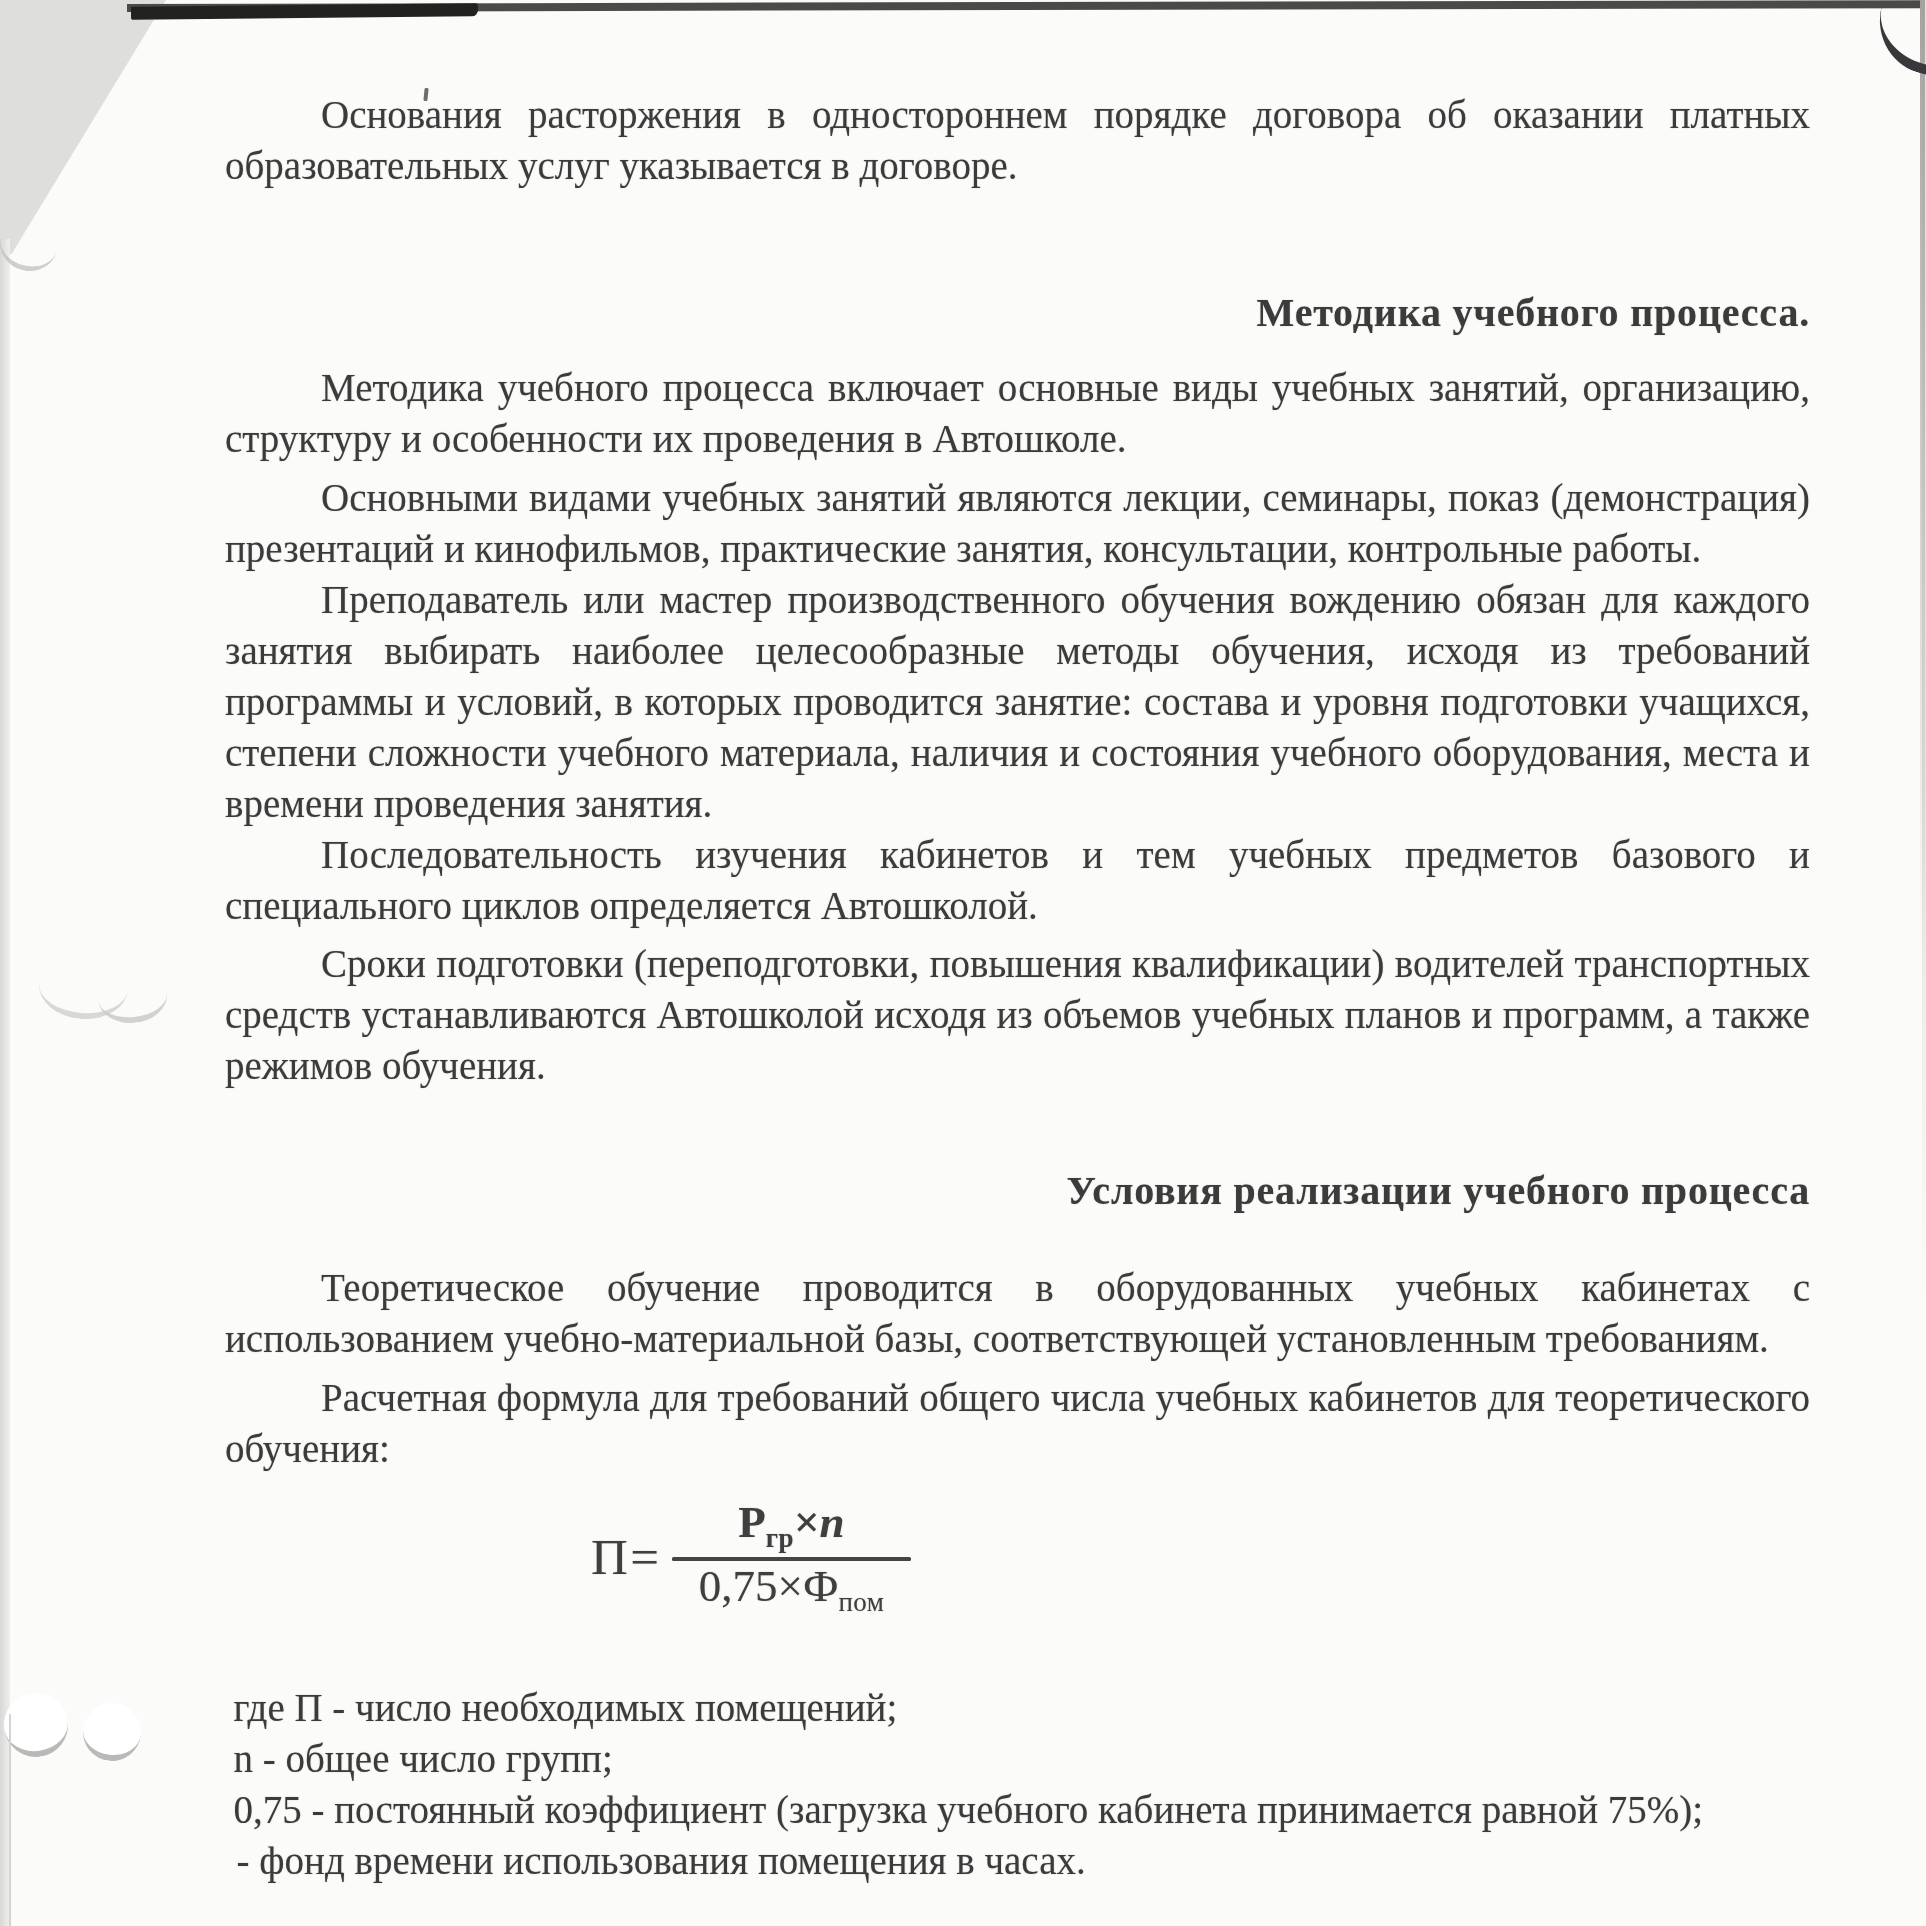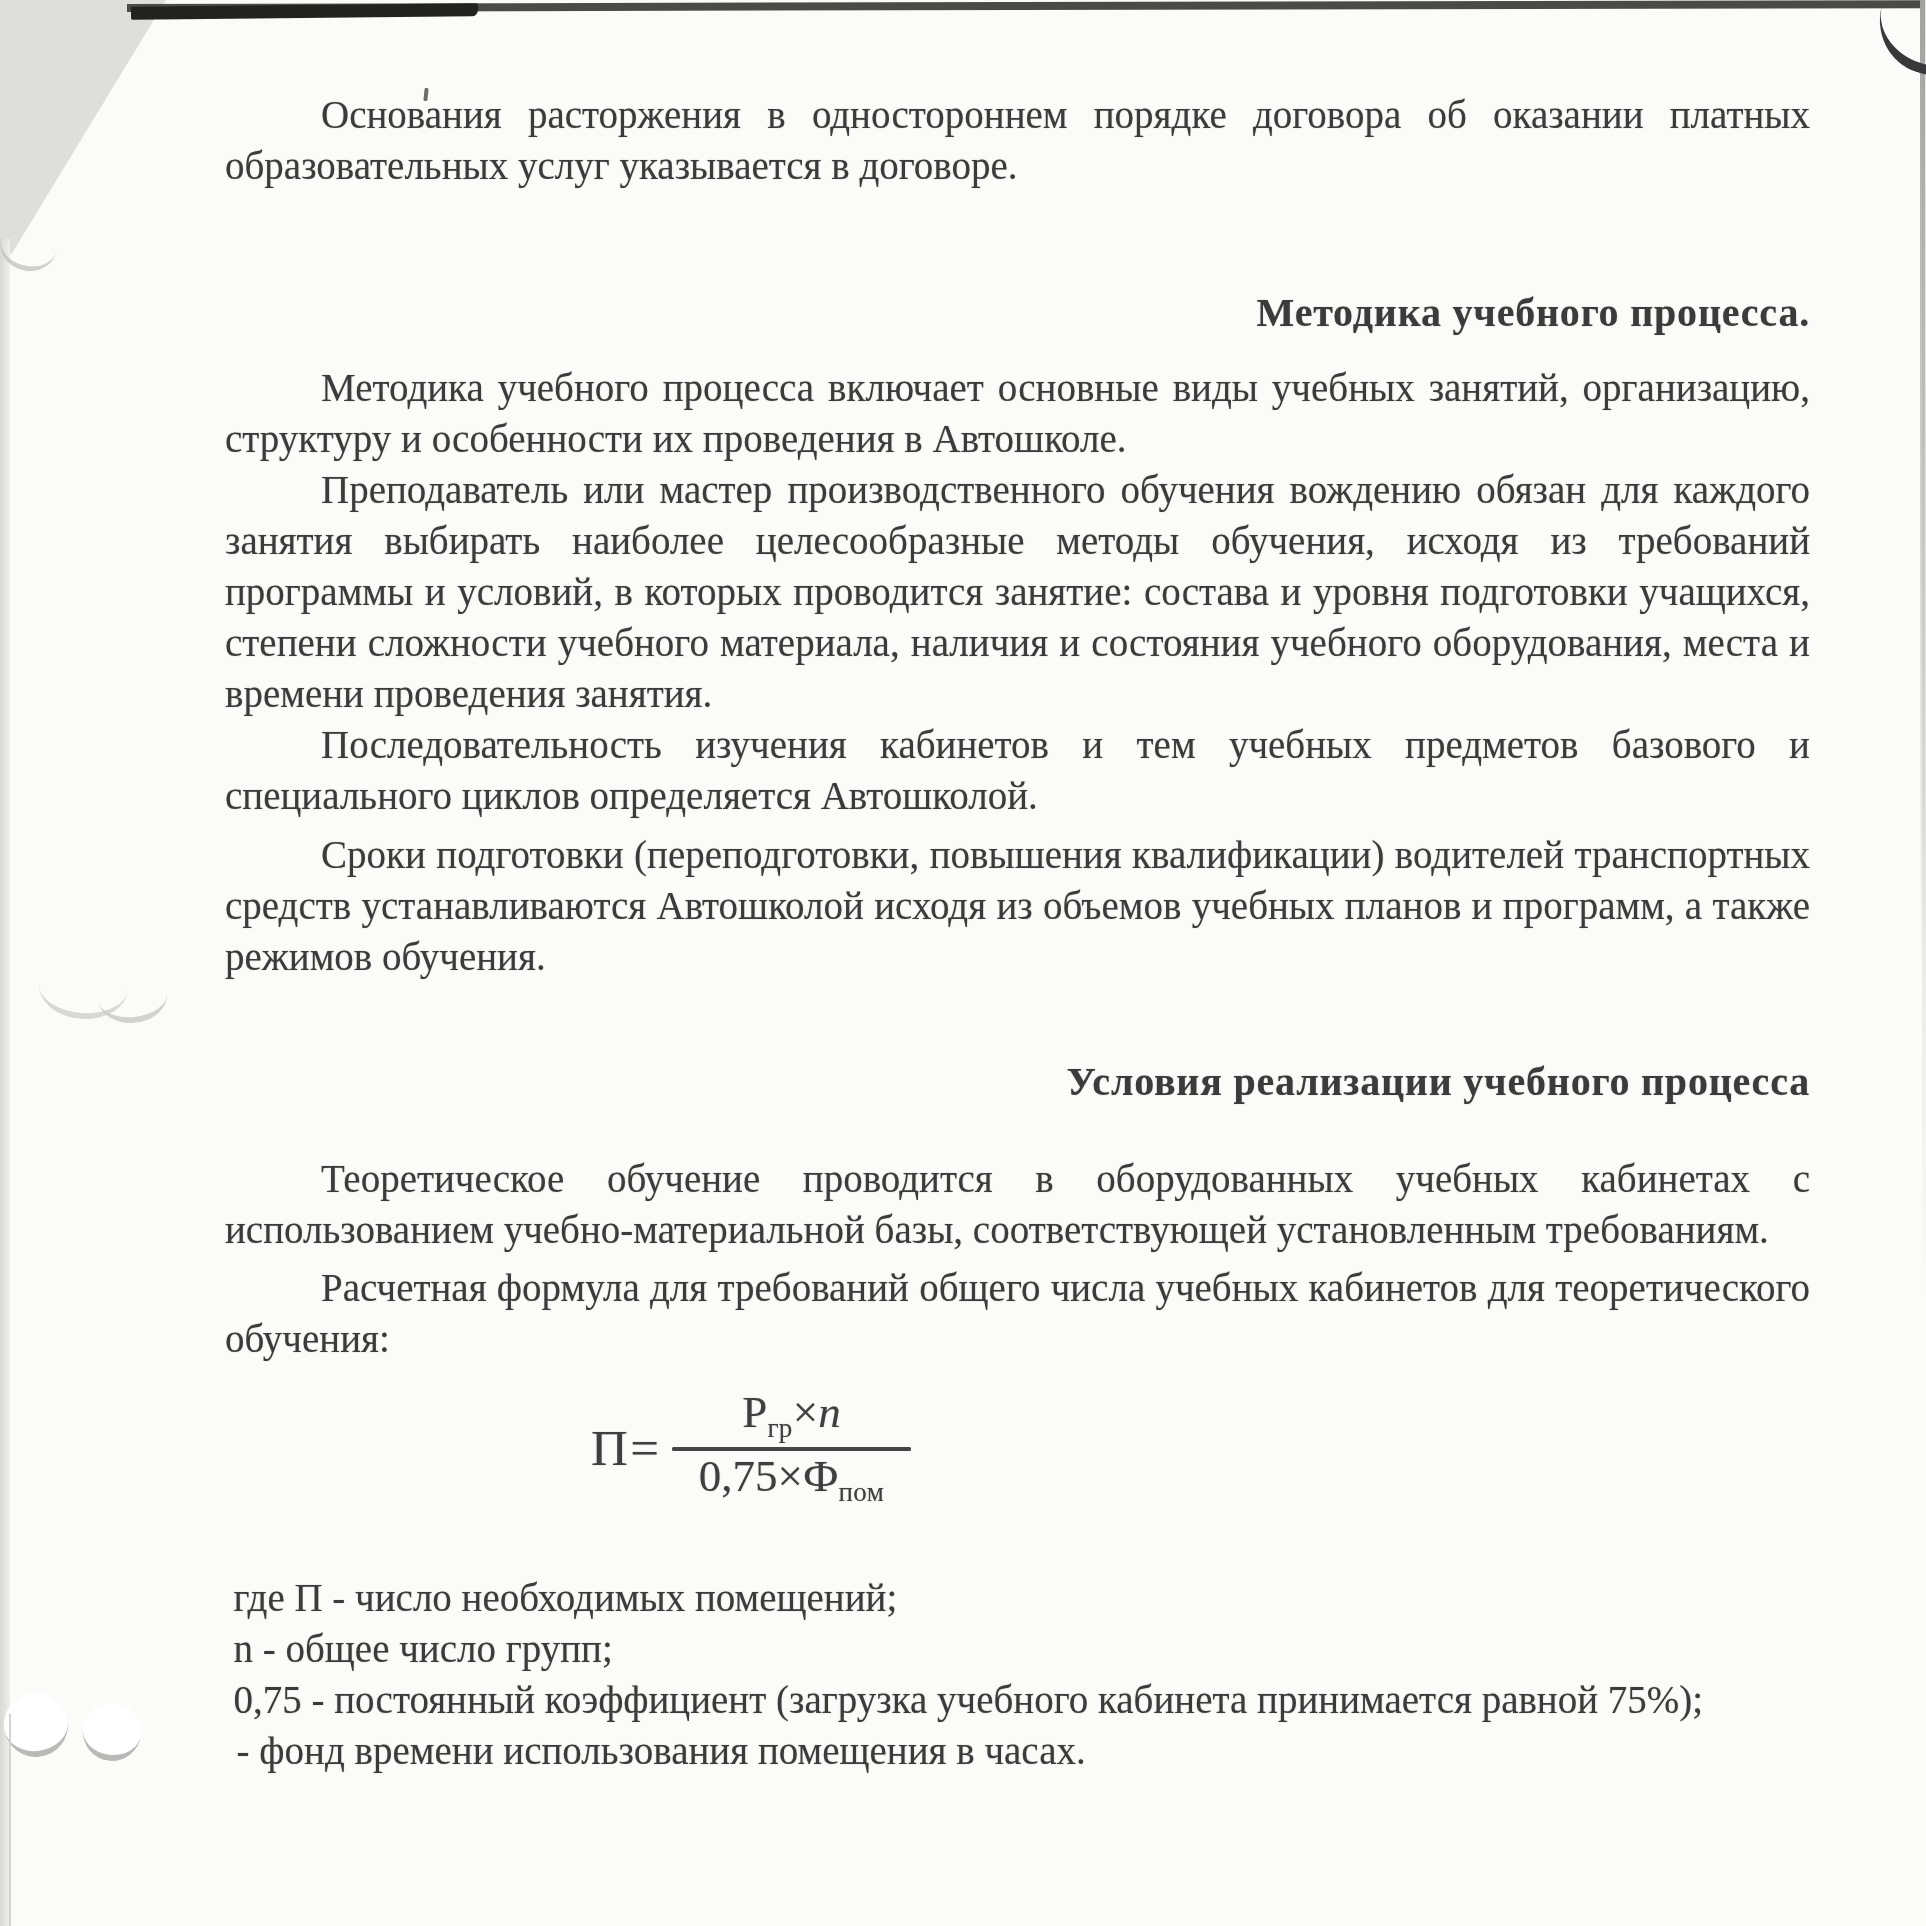--- a/index.html
+++ b/index.html
@@ -106,21 +106,21 @@
   .formula {
     margin: 25px 0 0 366px;
     display: flex; align-items: center;
     width: max-content;
     text-indent: 0;
     color: #3f3f3f;
   }
   .f-lhs { font-size: 51px; letter-spacing: 2.3px; }
   .frac { display: inline-block; text-align: center; margin-left: 10.8px; }
   .frac .num, .frac .den { font-size: 45px; line-height: 1.05; white-space: nowrap; }
-  .frac .num { display: block; padding: 0 15.4px; }
+  .frac .num { display: block; padding: 0 15.4px; font-weight: bold; }
   .frac .den { display: block; padding: 0 3.9px; }
   .frac .bar { display: block; height: 4.2px; background: #454545; margin: 3.9px 0 2.3px 0; min-width: 239px; border-radius: 1.5px; }
   sub.f-sub { font-size: 0.6em; vertical-align: -0.38em; letter-spacing: 0.4px; }
   .f-var { font-style: italic; }
 
   .notes { margin-top: 65px; }
   .note { margin: 0; text-indent: 0; }
   .note-indent { padding-left: 8.5px; }
   .note-dash { padding-left: 11.6px; }
 </style>
@@ -144,20 +144,21 @@
   <div class="left-thin-line"></div>
   <div class="speck"></div>
 
   <div class="content">
 
     <p class="para">Основания расторжения в одностороннем порядке договора об оказании платных образовательных услуг указывается в договоре.</p>
 
     <h2 class="heading h-method">Методика учебного процесса.</h2>
 
     <p class="para p-after-h1">Методика учебного процесса включает основные виды учебных занятий, организацию, структуру и особенности их проведения в Автошколе.</p>
+    <p class="para p-gap">Основными видами учебных занятий являются лекции, семинары, показ (демонстрация) презентаций и кинофильмов, практические занятия, консультации, контрольные работы.</p>
     <p class="para">Преподаватель или мастер производственного обучения вождению обязан для каждого занятия выбирать наиболее целесообразные методы обучения, исходя из требований программы и условий, в которых проводится занятие: состава и уровня подготовки учащихся, степени сложности учебного материала, наличия и состояния учебного оборудования, места и времени проведения занятия.</p>
     <p class="para">Последовательность изучения кабинетов и тем учебных предметов базового и специального циклов определяется Автошколой.</p>
     <p class="para p-gap">Сроки подготовки (переподготовки, повышения квалификации) водителей транспортных средств устанавливаются Автошколой исходя из объемов учебных планов и программ, а также режимов обучения.</p>
 
     <h2 class="heading h-conditions">Условия реализации учебного процесса</h2>
 
     <p class="para p-after-h2">Теоретическое обучение проводится в оборудованных учебных кабинетах с использованием учебно-материальной базы, соответствующей установленным требованиям.</p>
     <p class="para p-gap">Расчетная формула для требований общего числа учебных кабинетов для теоретического обучения:</p>
 
     <div class="formula">

